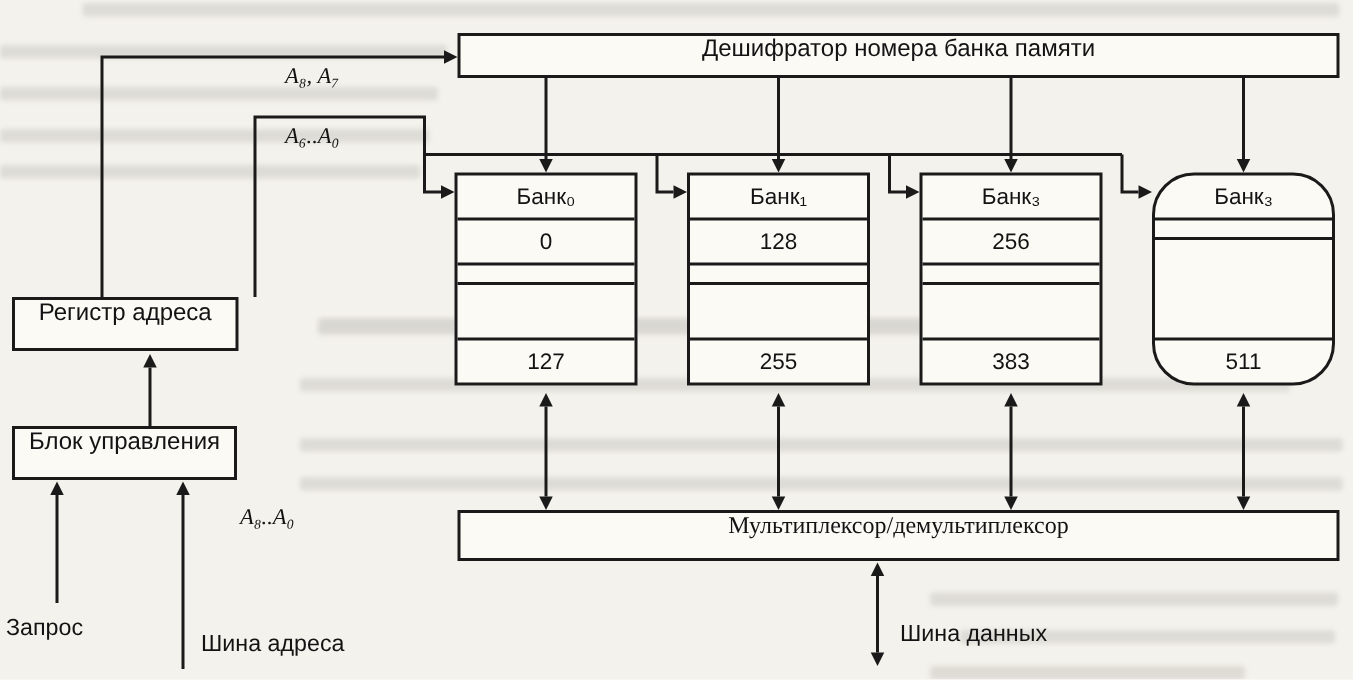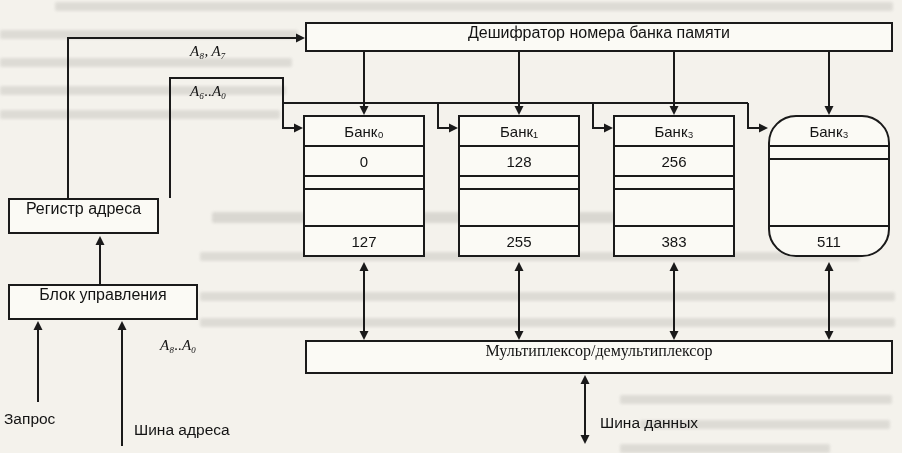--- a/index.html
+++ b/index.html
@@ -125,21 +125,21 @@
   </svg>
 
   <div class="box" style="left:305px;top:22px;width:588px;height:30px;">
     <span>Дешифратор номера банка памяти</span>
   </div>
 
   <div class="box" style="left:8px;top:198px;width:151px;height:36px;">
     <span>Регистр адреса</span>
   </div>
 
-  <div class="box" style="left:8px;top:284px;width:190px;height:36px;">
+  <div class="box" style="left:8px;top:284px;width:150px;height:36px;">
     <span>Блок управления</span>
   </div>
 
   <div class="box" style="left:305px;top:340px;width:588px;height:34px;font-family:Liberation Serif, serif;">
     <span>Мультиплексор/демультиплексор</span>
   </div>
 
   <div class="bank" style="left:303px;top:115px;">
     <div class="hdr">Банк₀</div>
     <div class="val">0</div>

